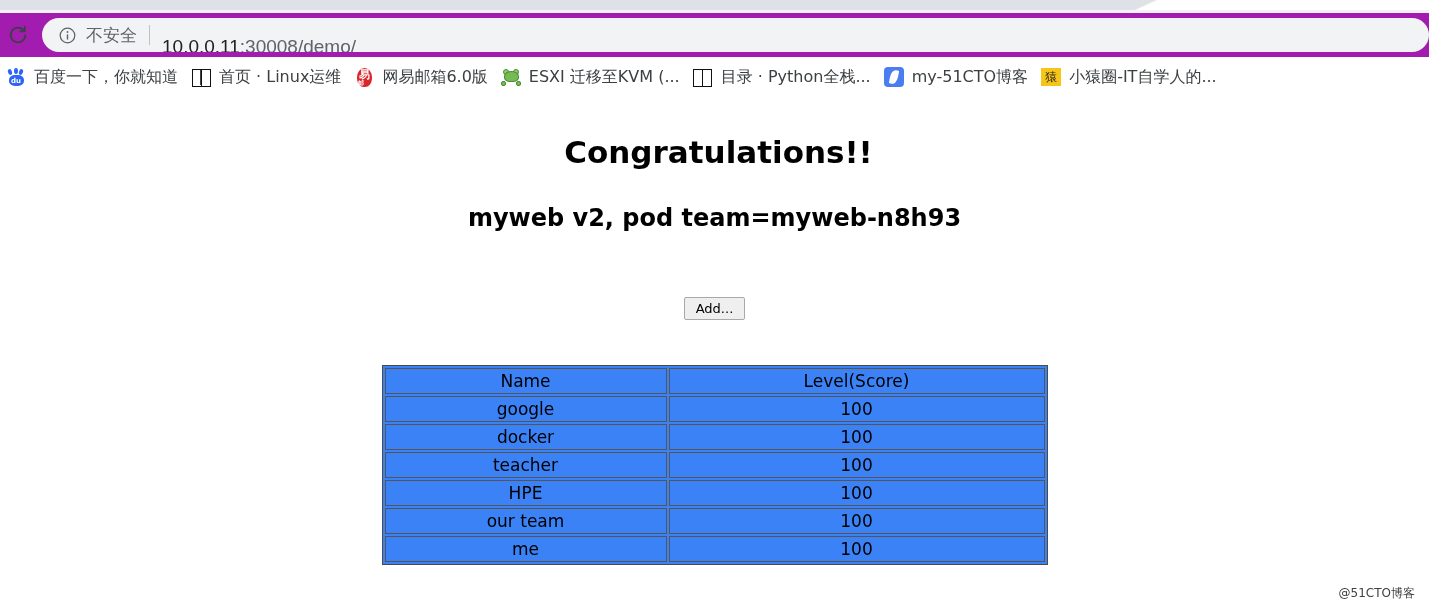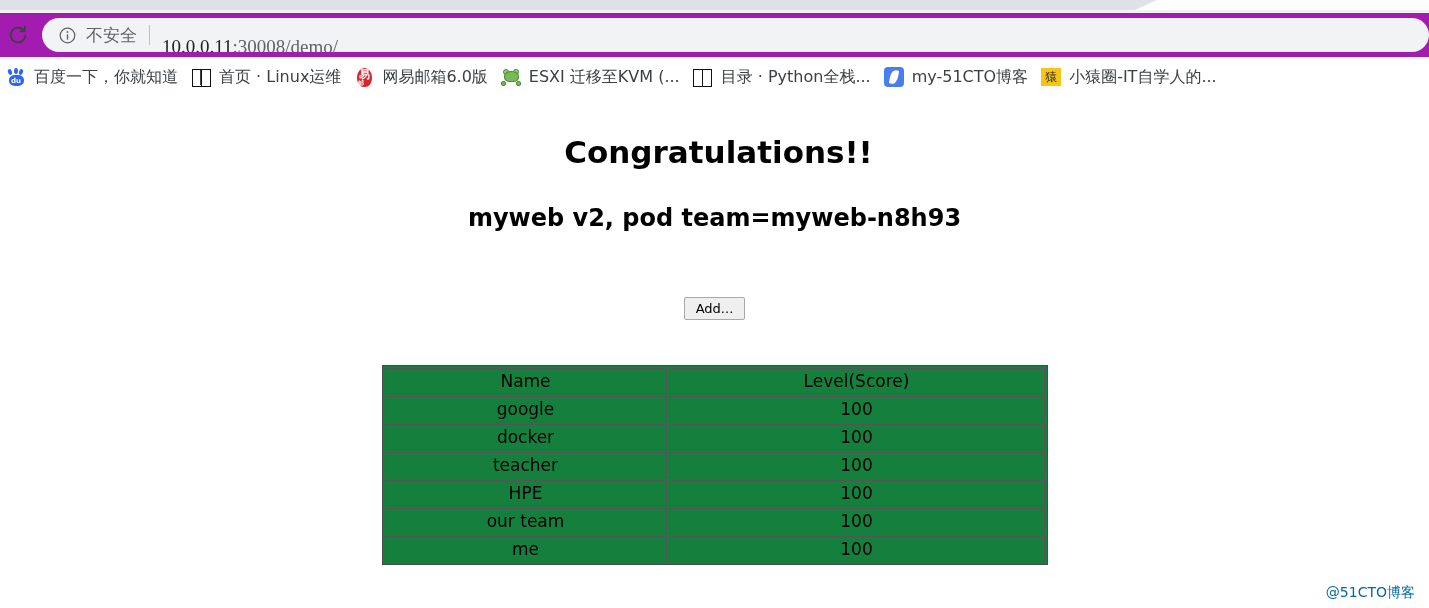--- a/index.html
+++ b/index.html
@@ -64,21 +64,21 @@
     font-size: 17px; color: #5f6368; margin-left: 9px;
     font-family: "DejaVu Sans", "Liberation Sans", sans-serif;
     white-space: nowrap;
   }
   .omnibox-sep {
     width: 1px; height: 20px; background: #bdc1c6;
     margin: 0 12px;
     flex: 0 0 auto;
   }
   .url-wrap { font-size: 19px; white-space: nowrap; overflow: hidden;
-    font-family: Liberation Serif, serif; margin-top: 23px; }
+    font-family: Liberation Sans, sans-serif; margin-top: 23px; }
   .url-host { color: #202124; }
   .url-path { color: #5f6368; }
 
   
   #bookmarks {
     position: absolute; top: 57px; left: 0;
     width: 1429px; height: 40px;
     background: #ffffff;
     display: flex; align-items: center;
     padding-left: 2px;
@@ -227,37 +227,37 @@
     border: 1px solid #a9a9a9;
     border-radius: 2px;
     color: #000;
     cursor: pointer;
   }
   #table-wrap { display: flex; justify-content: center; margin-top: 45px; }
   table#data-table {
     border-collapse: separate;
     border-spacing: 2px;
     border: 1px solid #4a4a4a;
-    background: #15803d;
+    background: #3b82f6;
   }
   table#data-table td {
     border: 1px solid #555;
     text-align: center;
     font-size: 17px;
     color: #000;
     height: 24px;
     padding: 2px 4px;
     font-family: "DejaVu Sans", "Liberation Sans", sans-serif;
   }
   td.col-name  { width: 282px; }
   td.col-level { width: 376px; }
 
   #watermark {
     position: absolute; right: 14px; bottom: 6px;
-    font-size: 14px; color: #0369a1;
+    font-size: 12px; color: #404040;
     font-family: "DejaVu Sans", "Liberation Sans", sans-serif;
   }
 </style>
 </head>
 <body>
 
 <div id="browser">
 
   <div id="tabstrip">
     <div id="tabstrip-fill"></div>

